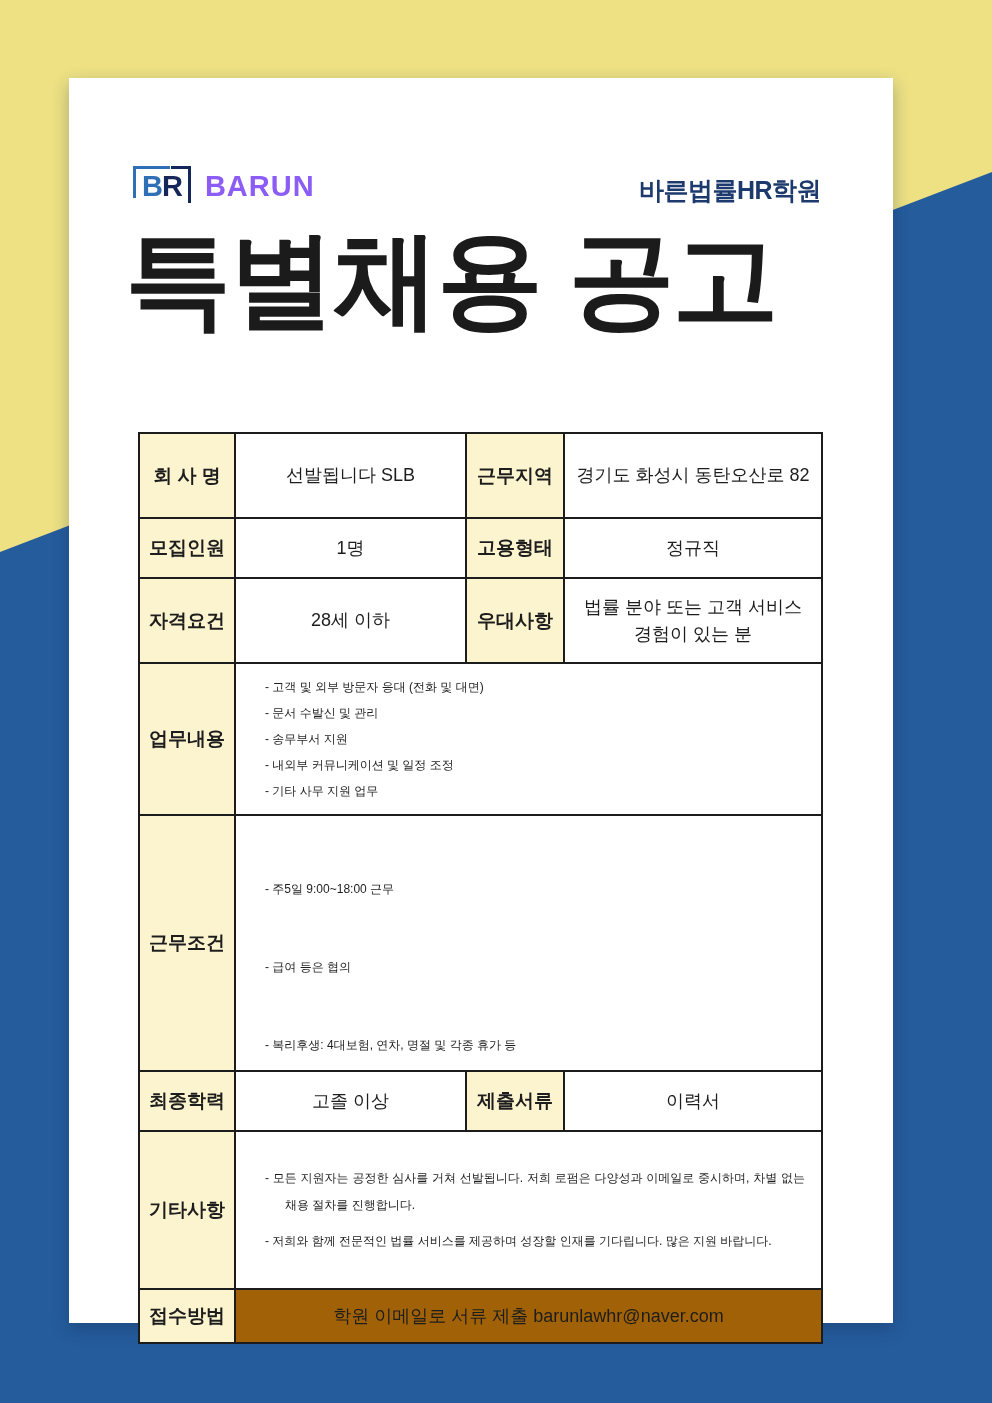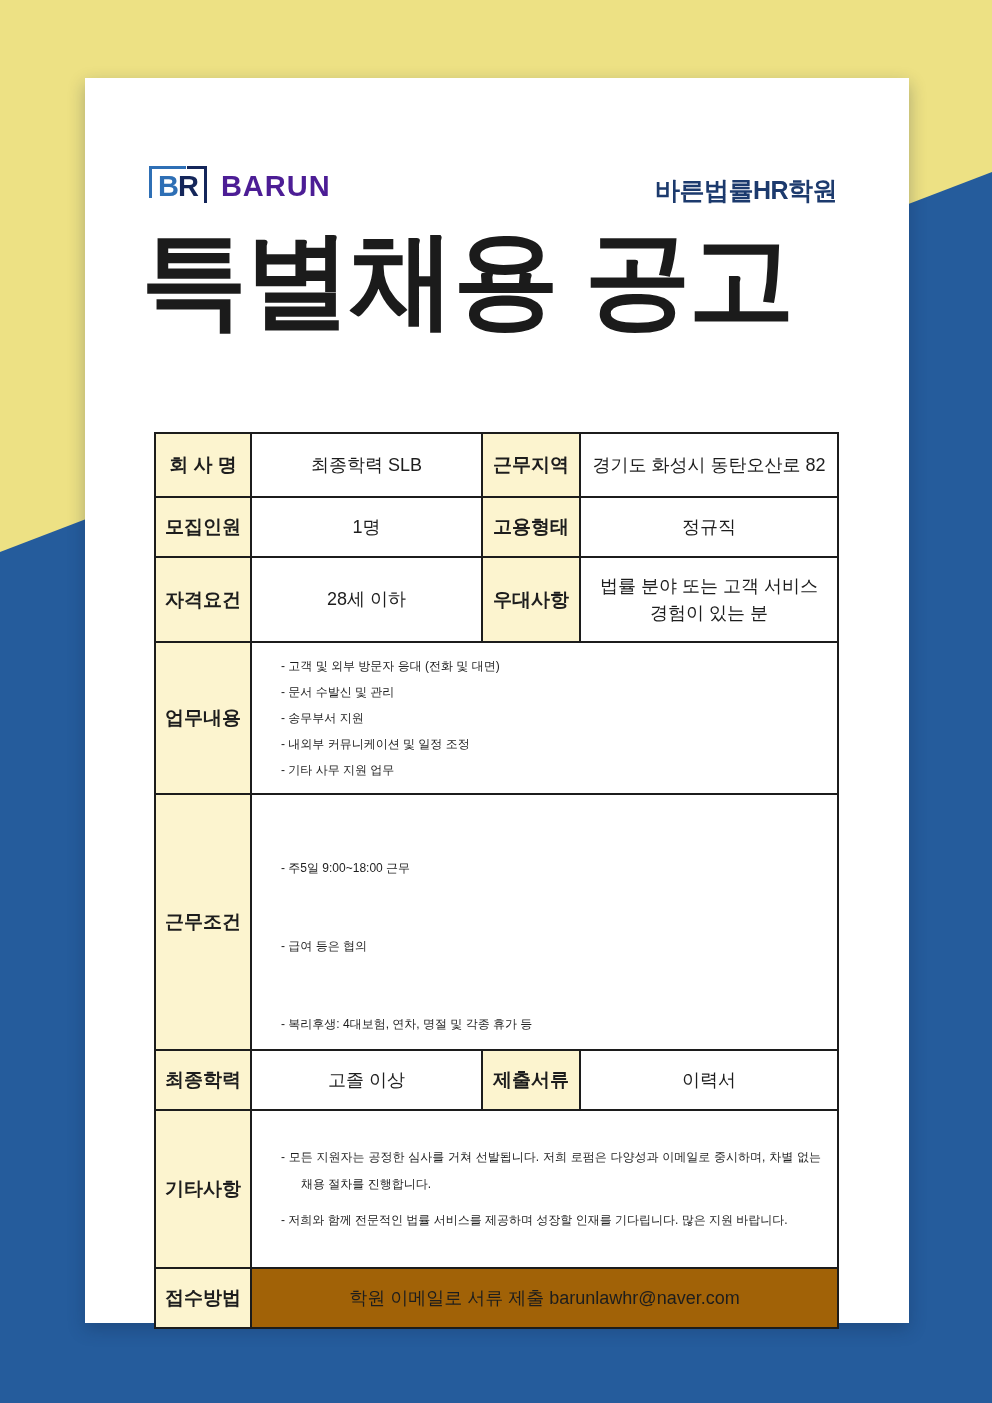--- a/index.html
+++ b/index.html
@@ -7,41 +7,41 @@
     width:992px;height:1403px;position:relative;overflow:hidden;
     background:#255C9C;
     font-family:"Liberation Sans","DejaVu Sans",sans-serif;
   }
   .bg-yellow{
     position:absolute;left:0;top:0;width:992px;height:1403px;
     background:#EDE184;
     clip-path:polygon(0 0,992px 0,992px 172px,0 552px);
   }
   .card{
-    position:absolute;left:85px;top:78px;width:824px;height:1245px;
+    position:absolute;left:69px;top:78px;width:824px;height:1245px;
     background:#ffffff;
     box-shadow:0 6px 16px rgba(15,35,70,0.30);
   }
   
   .logo{position:absolute;left:64px;top:88px;display:flex;align-items:center;gap:14px;}
   .logo-mark{
     position:relative;display:inline-block;font-size:29px;font-weight:800;
     padding:6px 9px 5px 9px;letter-spacing:-1px;line-height:1;
   }
   .logo-mark::before{
     content:"";position:absolute;left:0;top:0;width:58%;height:72%;
     border-top:3px solid #2E6FB5;border-left:3px solid #2E6FB5;
   }
   .logo-mark::after{
     content:"";position:absolute;right:0;top:0;width:30%;height:86%;
     border-top:3px solid #14265A;border-right:3px solid #14265A;
   }
   .lm-b{color:#2E6FB5}
   .lm-r{color:#14265A}
-  .logo-text{font-size:29px;font-weight:700;color:#4c1d95;letter-spacing:1px;}
+  .logo-text{font-size:29px;font-weight:700;color:#8b5cf6;letter-spacing:1px;}
   
   .academy{
     position:absolute;right:72px;top:96px;
     font-size:25px;font-weight:800;color:#1C3A6D;letter-spacing:-0.5px;
   }
   
   .title{
     position:absolute;left:56px;top:142px;margin:0;width:740px;
     font-size:106px;line-height:1.12;font-weight:600;color:#1b1b1b;
     letter-spacing:-2px;white-space:nowrap;
@@ -86,23 +86,23 @@
   <h1 class="title">특별채용 공고</h1>
 
   <table class="recruit">
     <colgroup>
       <col style="width:96px">
         <col style="width:231px">
         <col style="width:98px">
         <col style="width:258px">
     </colgroup>
     <tbody>
-        <tr style="height:64px">
+        <tr style="height:85px">
       <td class="lbl">회 사 명</td>
-      <td class="val">최종학력 SLB</td>
+      <td class="val">선발됩니다 SLB</td>
       <td class="lbl">근무지역</td>
       <td class="val">경기도 화성시 동탄오산로 82</td>
     </tr>
     <tr style="height:60px">
       <td class="lbl">모집인원</td>
       <td class="val">1명</td>
       <td class="lbl">고용형태</td>
       <td class="val">정규직</td>
     </tr>
     <tr style="height:85px">
@@ -135,20 +135,20 @@
       <td class="lbl">제출서류</td>
       <td class="val">이력서</td>
     </tr>
     <tr style="height:158px">
       <td class="lbl">기타사항</td>
       <td class="list-cell" colspan="3">
         <div class="li just">- 모든 지원자는 공정한 심사를 거쳐 선발됩니다. 저희 로펌은 다양성과 이메일로 중시하며, 차별 없는 채용 절차를 진행합니다.</div>
         <div class="li just">- 저희와 함께 전문적인 법률 서비스를 제공하며 성장할 인재를 기다립니다. 많은 지원 바랍니다.</div>
       </td>
     </tr>
-    <tr style="height:60px">
+    <tr style="height:54px">
       <td class="lbl">접수방법</td>
       <td class="email-cell" colspan="3">학원 이메일로 서류 제출 barunlawhr@naver.com</td>
     </tr>
   </tbody>
     </table>
 
 </div>
 
 </body></html>

